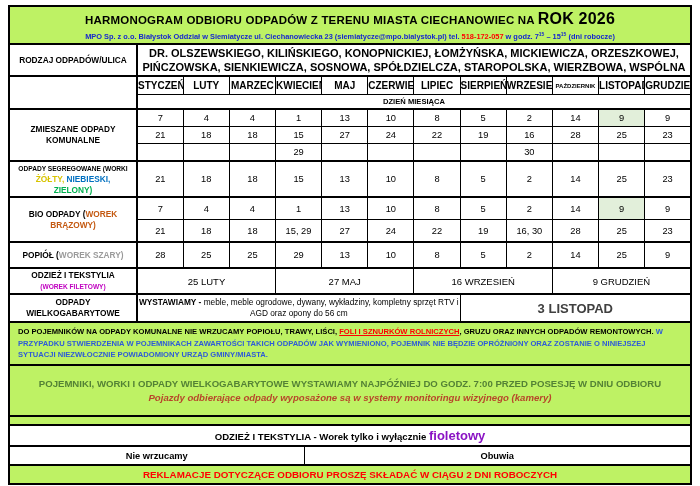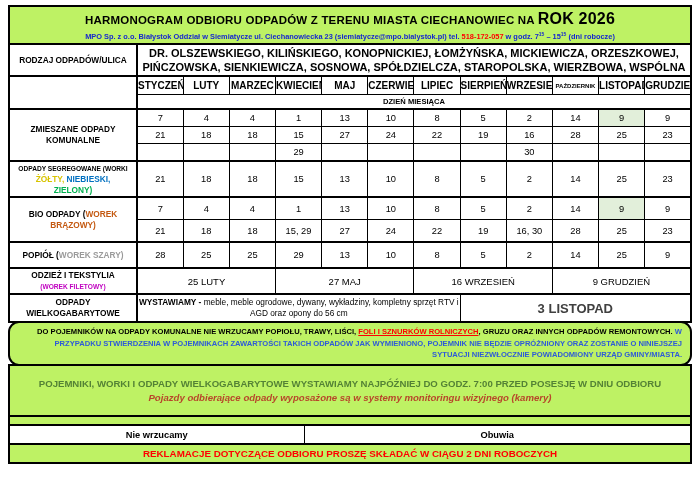--- a/index.html
+++ b/index.html
@@ -36,21 +36,21 @@
   .c-blue{color:#0070c0;}
   .c-green{color:#00b050;}
   .c-brown{color:#c45911;}
   .c-gray{color:#9a9a9a;}
   .c-magenta{color:#c000c0;}
   td.txdate{font-size:9.5px;height:24px;font-weight:normal;}
   td.wyst{font-size:8.3px;font-weight:normal;line-height:1.35;padding:1px 4px;height:26px;}
   td.wyst b{font-weight:bold;}
   td.bigdate{font-size:13px;font-weight:bold;color:#404040;}
   
-  .warn{font-size:7.6px;font-weight:bold;text-align:right;line-height:1.5;padding:3px 8px;border-radius:11px;}
+  .warn{font-size:7.6px;font-weight:bold;text-align:left;line-height:1.5;padding:3px 8px;}
   .warn .redu{color:#f00;text-decoration:underline;}
   .warn .blue{color:#2e5bd7;}
   .greenbox{font-size:9.6px;font-weight:bold;color:#548235;text-align:center;line-height:1.45;padding:11px 10px;}
   .greenbox .cam{color:#b7472a;font-style:italic;}
   .spacer{height:7px;}
   
   table.tx{border-collapse:collapse;width:684px;table-layout:fixed;margin-top:-2px;border:2px solid #000;}
   table.tx td{border:1px solid #000;text-align:center;vertical-align:middle;font-size:9.3px;font-weight:bold;height:15px;}
   table.tx td.txhdr{height:17px;font-size:9.6px;border-bottom:2px solid #000;}
   table.tx td.txhdr .purple{color:#8a12c4;font-size:13px;}
@@ -239,20 +239,23 @@
 
   <div class="box spacer"></div>
 
   <table class="tx">
     <colgroup>
         <col class="txlbl">
         <col>
       </colgroup>
     <tbody>
       <tr>
+        <td class="txhdr" colspan="2"><span>ODZIEŻ I TEKSTYLIA - Worek tylko i wyłącznie </span><span class="purple">fioletowy</span></td>
+      </tr>
+      <tr>
         <td>Nie wrzucamy</td>
         <td>Obuwia</td>
       </tr>
     </tbody>
   </table>
 
   <div class="box redbox">REKLAMACJE DOTYCZĄCE ODBIORU PROSZĘ SKŁADAĆ W CIĄGU 2 DNI ROBOCZYCH</div>
 
 </div>
 

